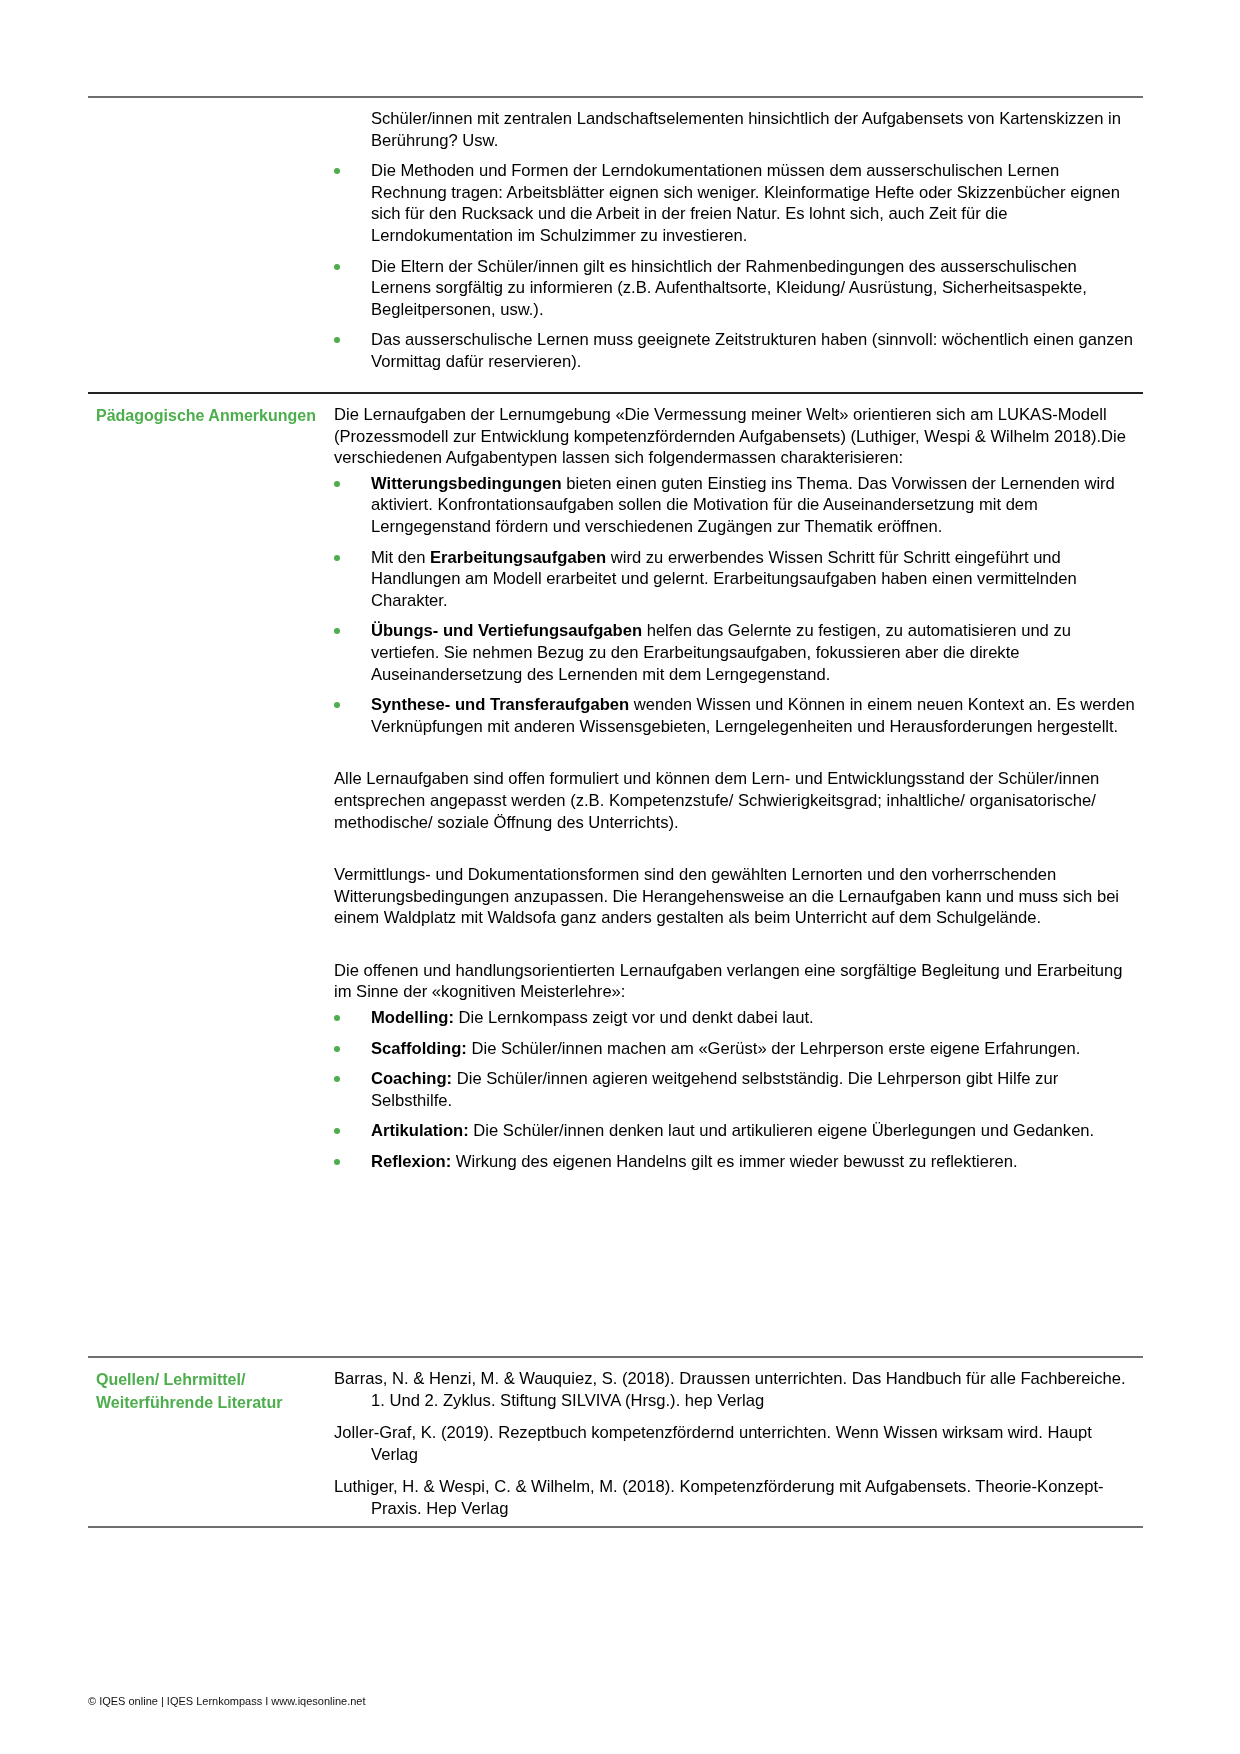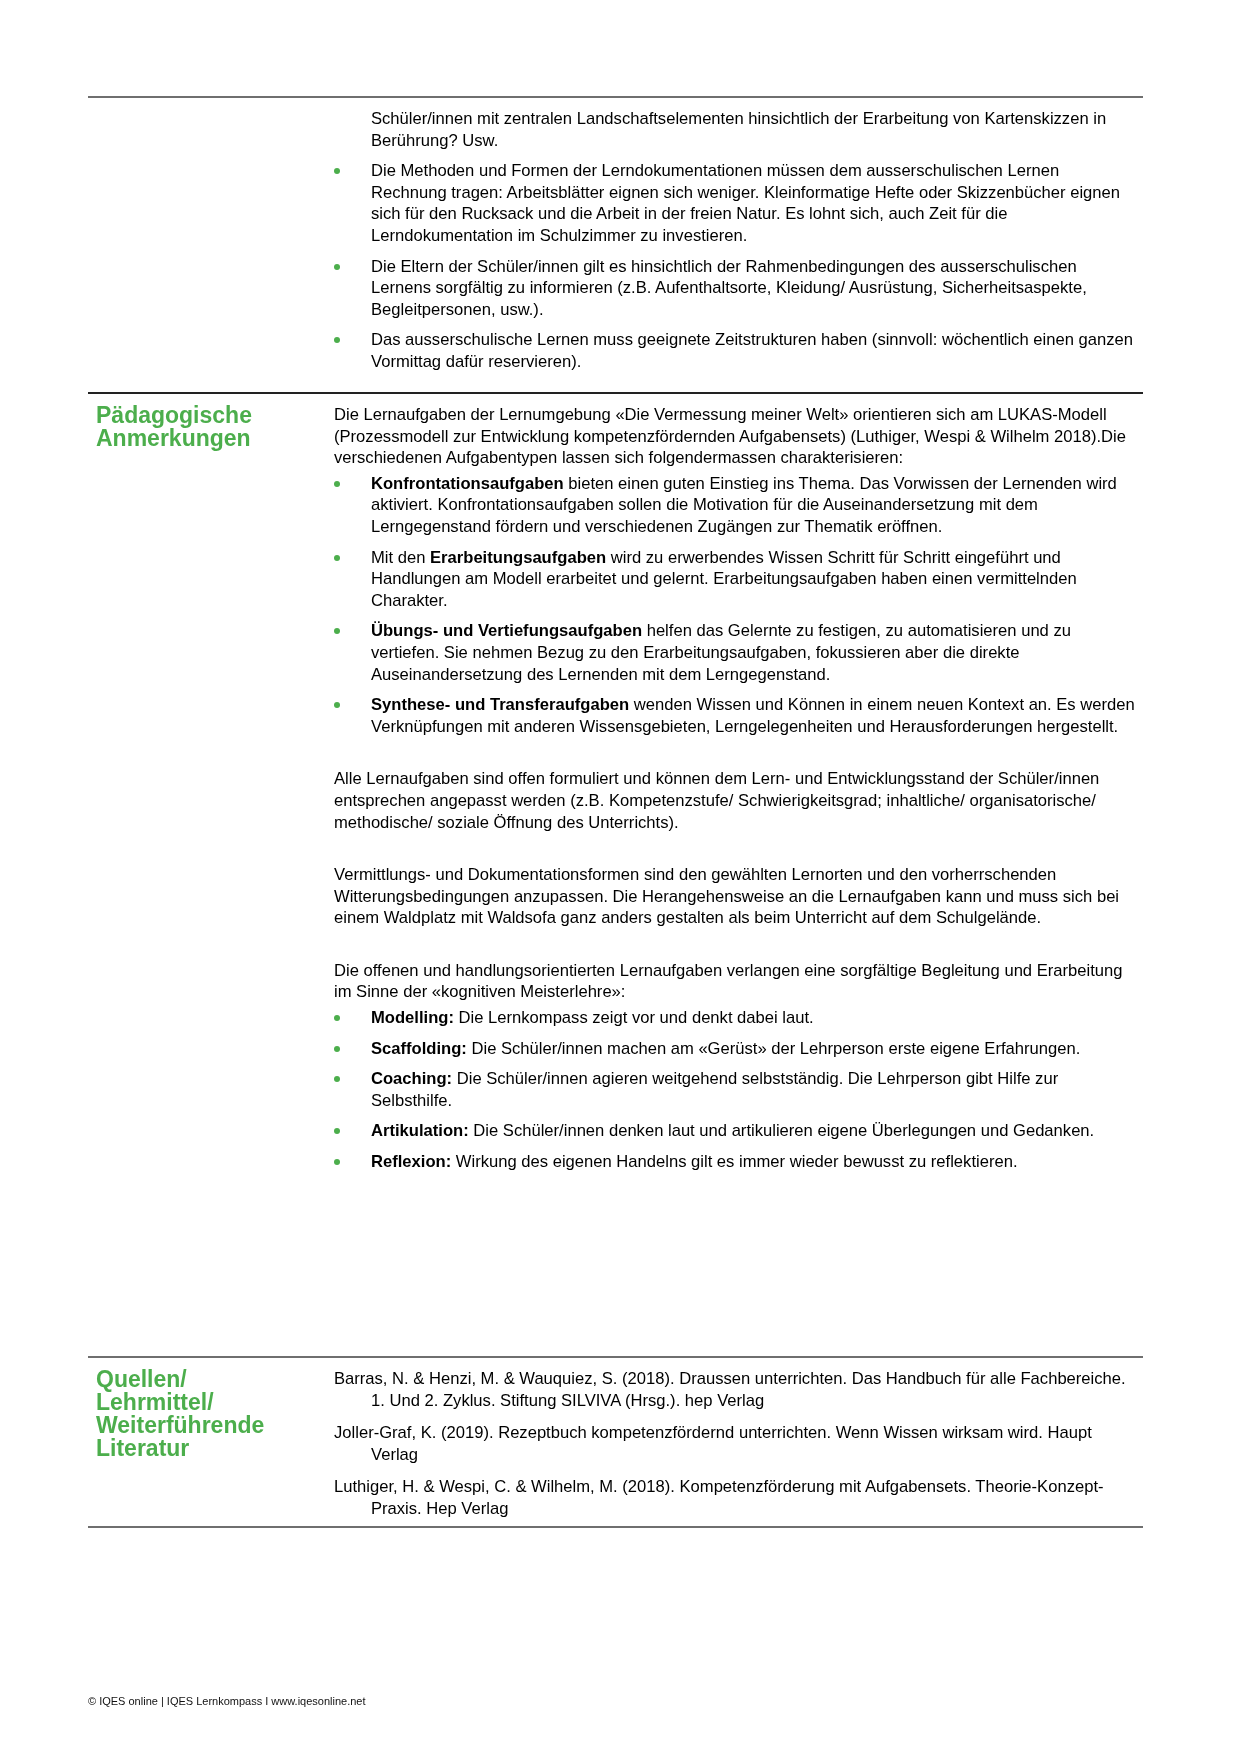--- a/index.html
+++ b/index.html
@@ -2,21 +2,21 @@
 <html><head>
   <meta charset="utf-8">
   <style>
     html, body { margin: 0; padding: 0; background: #ffffff; }
     body { width: 1240px; height: 1754px; position: relative; overflow: hidden;
            font-family: "Liberation Sans", sans-serif; color: #000; }
     .rule { position: absolute; left: 88px; width: 1055px; height: 0;
             border-top: 2px solid #6f6f6f; }
     .row { position: absolute; left: 88px; width: 1055px; }
     .label { position: absolute; left: 8px; top: 0; width: 230px;
-             color: #4cae4c; font-weight: bold; font-size: 23px; line-height: 23px; }
+             color: #4cae4c; font-weight: bold; font-size: 16px; line-height: 23px; }
     .content { position: absolute; left: 246px; top: 0; width: 805px;
                font-size: 16.6px; line-height: 21.6px; }
     .content p { margin: 0; }
     .bl { position: relative; padding-left: 37px; }
     .bl .dot { position: absolute; left: 0; top: 8px; width: 6px; height: 6px;
                border-radius: 50%; background: #4cae4c; }
     .bl + .bl { margin-top: 9px; }
     .cont { padding-left: 37px; }
     b { font-weight: bold; }
     .ref { padding-left: 37px; text-indent: -37px; }
@@ -26,34 +26,34 @@
 </head>
 <body>
 
 <div class="rule" style="top:96px;"></div>
 <div class="rule" style="top:392px;border-top-color:#222;"></div>
 <div class="rule" style="top:1356px;"></div>
 <div class="rule" style="top:1526px;"></div>
 
 <div class="row" style="top:108px;">
   <div class="content">
-    <p class="cont">Schüler/innen mit zentralen Landschaftselementen hinsichtlich der Erarbeitung von Kartenskizzen in Berührung? Usw.</p>
+    <p class="cont">Schüler/innen mit zentralen Landschaftselementen hinsichtlich der Aufgabensets von Kartenskizzen in Berührung? Usw.</p>
     <div style="height:9px"></div>
     <div class="bl"><span class="dot"></span><span>Die Methoden und Formen der Lerndokumentationen müssen dem ausserschulischen Lernen Rechnung tragen: Arbeitsblätter eignen sich weniger. Kleinformatige Hefte oder Skizzenbücher eignen sich für den Rucksack und die Arbeit in der freien Natur. Es lohnt sich, auch Zeit für die Lerndokumentation im Schulzimmer zu investieren.</span></div>
     <div class="bl"><span class="dot"></span><span>Die Eltern der Schüler/innen gilt es hinsichtlich der Rahmenbedingungen des ausserschulischen Lernens sorgfältig zu informieren (z.B. Aufenthaltsorte, Kleidung/ Ausrüstung, Sicherheitsaspekte, Begleitpersonen, usw.).</span></div>
     <div class="bl"><span class="dot"></span><span>Das ausserschulische Lernen muss geeignete Zeitstrukturen haben (sinnvoll: wöchentlich einen ganzen Vormittag dafür reservieren).</span></div>
   </div>
 </div>
 
 <div class="row" style="top:404px;">
   <div class="label">Pädagogische Anmerkungen</div>
   <div class="content">
     <p>Die Lernaufgaben der Lernumgebung «Die Vermessung meiner Welt» orientieren sich am LUKAS-Modell (Prozessmodell zur Entwicklung kompetenzfördernden Aufgabensets) (Luthiger, Wespi &amp; Wilhelm 2018).Die verschiedenen Aufgabentypen lassen sich folgendermassen charakterisieren:</p>
     <div style="height:4px"></div>
-    <div class="bl"><span class="dot"></span><span></span><b>Konfrontationsaufgaben</b><span> bieten einen guten Einstieg ins Thema. Das Vorwissen der Lernenden wird aktiviert. Konfrontationsaufgaben sollen die Motivation für die Auseinandersetzung mit dem Lerngegenstand fördern und verschiedenen Zugängen zur Thematik eröffnen.</span></div>
+    <div class="bl"><span class="dot"></span><span></span><b>Witterungsbedingungen</b><span> bieten einen guten Einstieg ins Thema. Das Vorwissen der Lernenden wird aktiviert. Konfrontationsaufgaben sollen die Motivation für die Auseinandersetzung mit dem Lerngegenstand fördern und verschiedenen Zugängen zur Thematik eröffnen.</span></div>
     <div class="bl"><span class="dot"></span><span>Mit den </span><b>Erarbeitungsaufgaben</b><span> wird zu erwerbendes Wissen Schritt für Schritt eingeführt und Handlungen am Modell erarbeitet und gelernt. Erarbeitungsaufgaben haben einen vermittelnden Charakter.</span></div>
     <div class="bl"><span class="dot"></span><span></span><b>Übungs- und Vertiefungsaufgaben</b><span> helfen das Gelernte zu festigen, zu automatisieren und zu vertiefen. Sie nehmen Bezug zu den Erarbeitungsaufgaben, fokussieren aber die direkte Auseinandersetzung des Lernenden mit dem Lerngegenstand.</span></div>
     <div class="bl"><span class="dot"></span><span></span><b>Synthese- und Transferaufgaben</b><span> wenden Wissen und Können in einem neuen Kontext an. Es werden Verknüpfungen mit anderen Wissensgebieten, Lerngelegenheiten und Herausforderungen hergestellt.</span></div>
     <div style="height:31px"></div>
     <p>Alle Lernaufgaben sind offen formuliert und können dem Lern- und Entwicklungsstand der Schüler/innen entsprechen angepasst werden (z.B. Kompetenzstufe/ Schwierigkeitsgrad; inhaltliche/ organisatorische/ methodische/ soziale Öffnung des Unterrichts).</p>
     <div style="height:31px"></div>
     <p>Vermittlungs- und Dokumentationsformen sind den gewählten Lernorten und den vorherrschenden Witterungsbedingungen anzupassen. Die Herangehensweise an die Lernaufgaben kann und muss sich bei einem Waldplatz mit Waldsofa ganz anders gestalten als beim Unterricht auf dem Schulgelände.</p>
     <div style="height:31px"></div>
     <p>Die offenen und handlungsorientierten Lernaufgaben verlangen eine sorgfältige Begleitung und Erarbeitung im Sinne der «kognitiven Meisterlehre»:</p>
     <div style="height:4px"></div>

